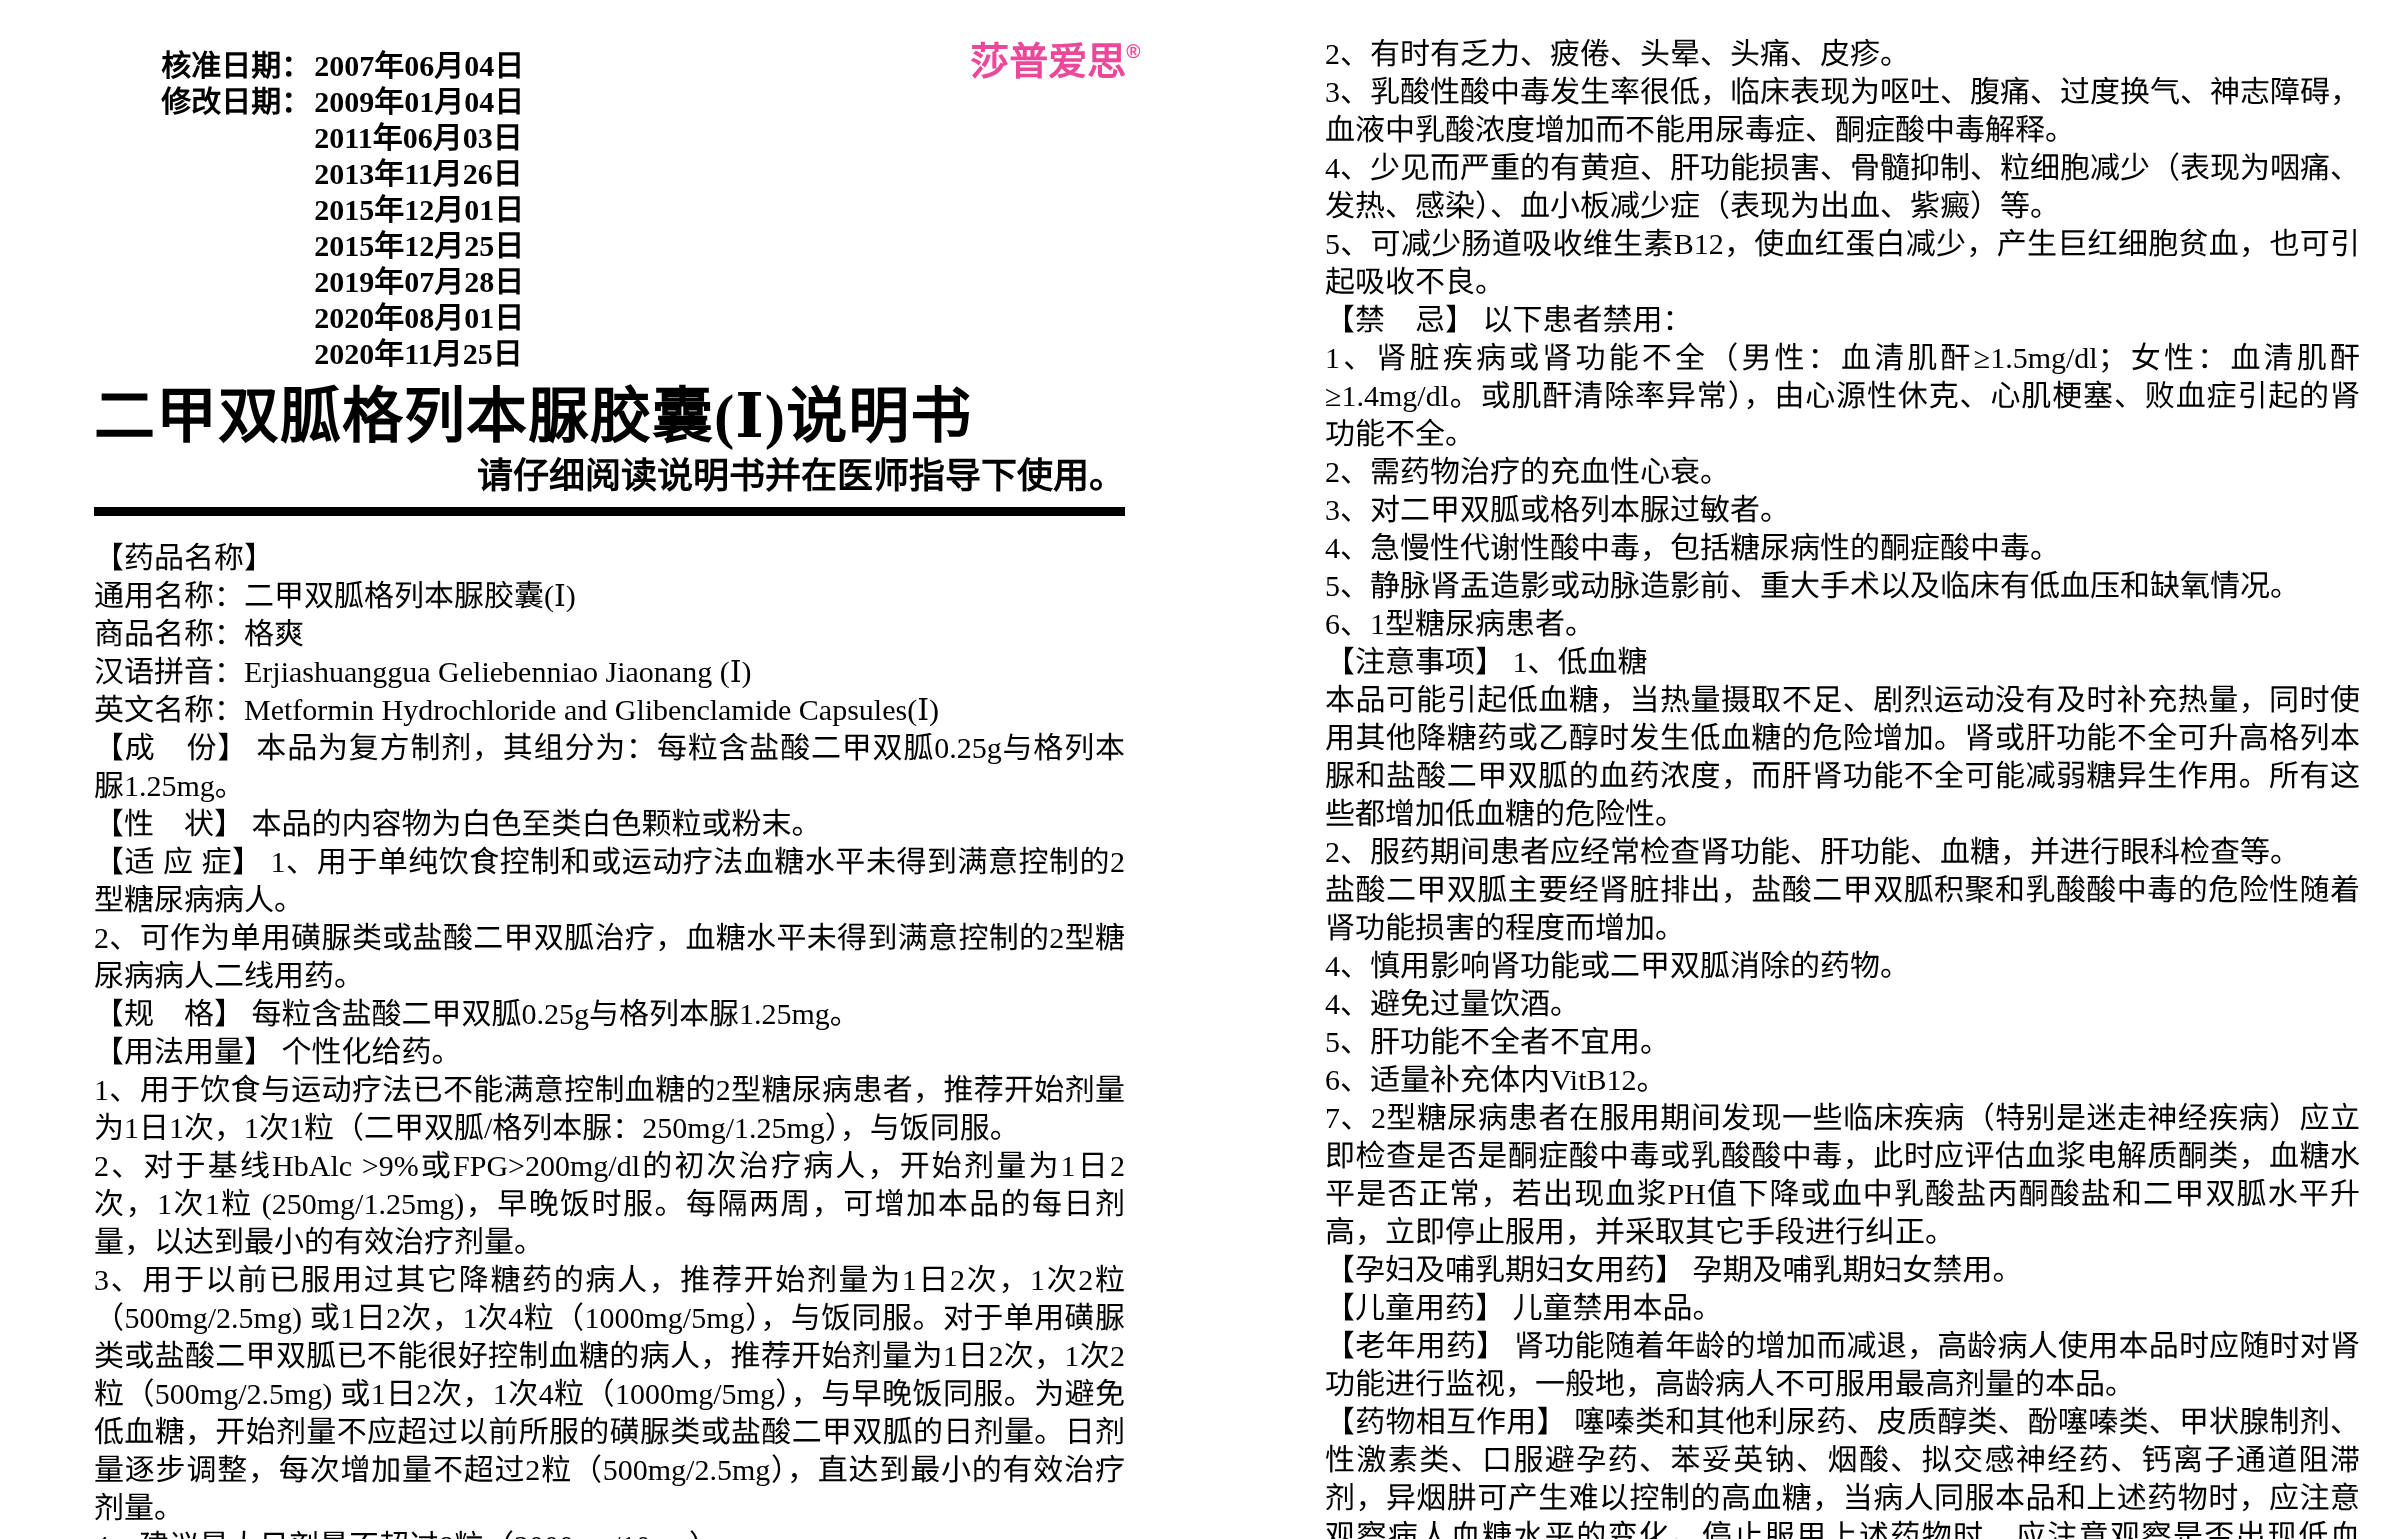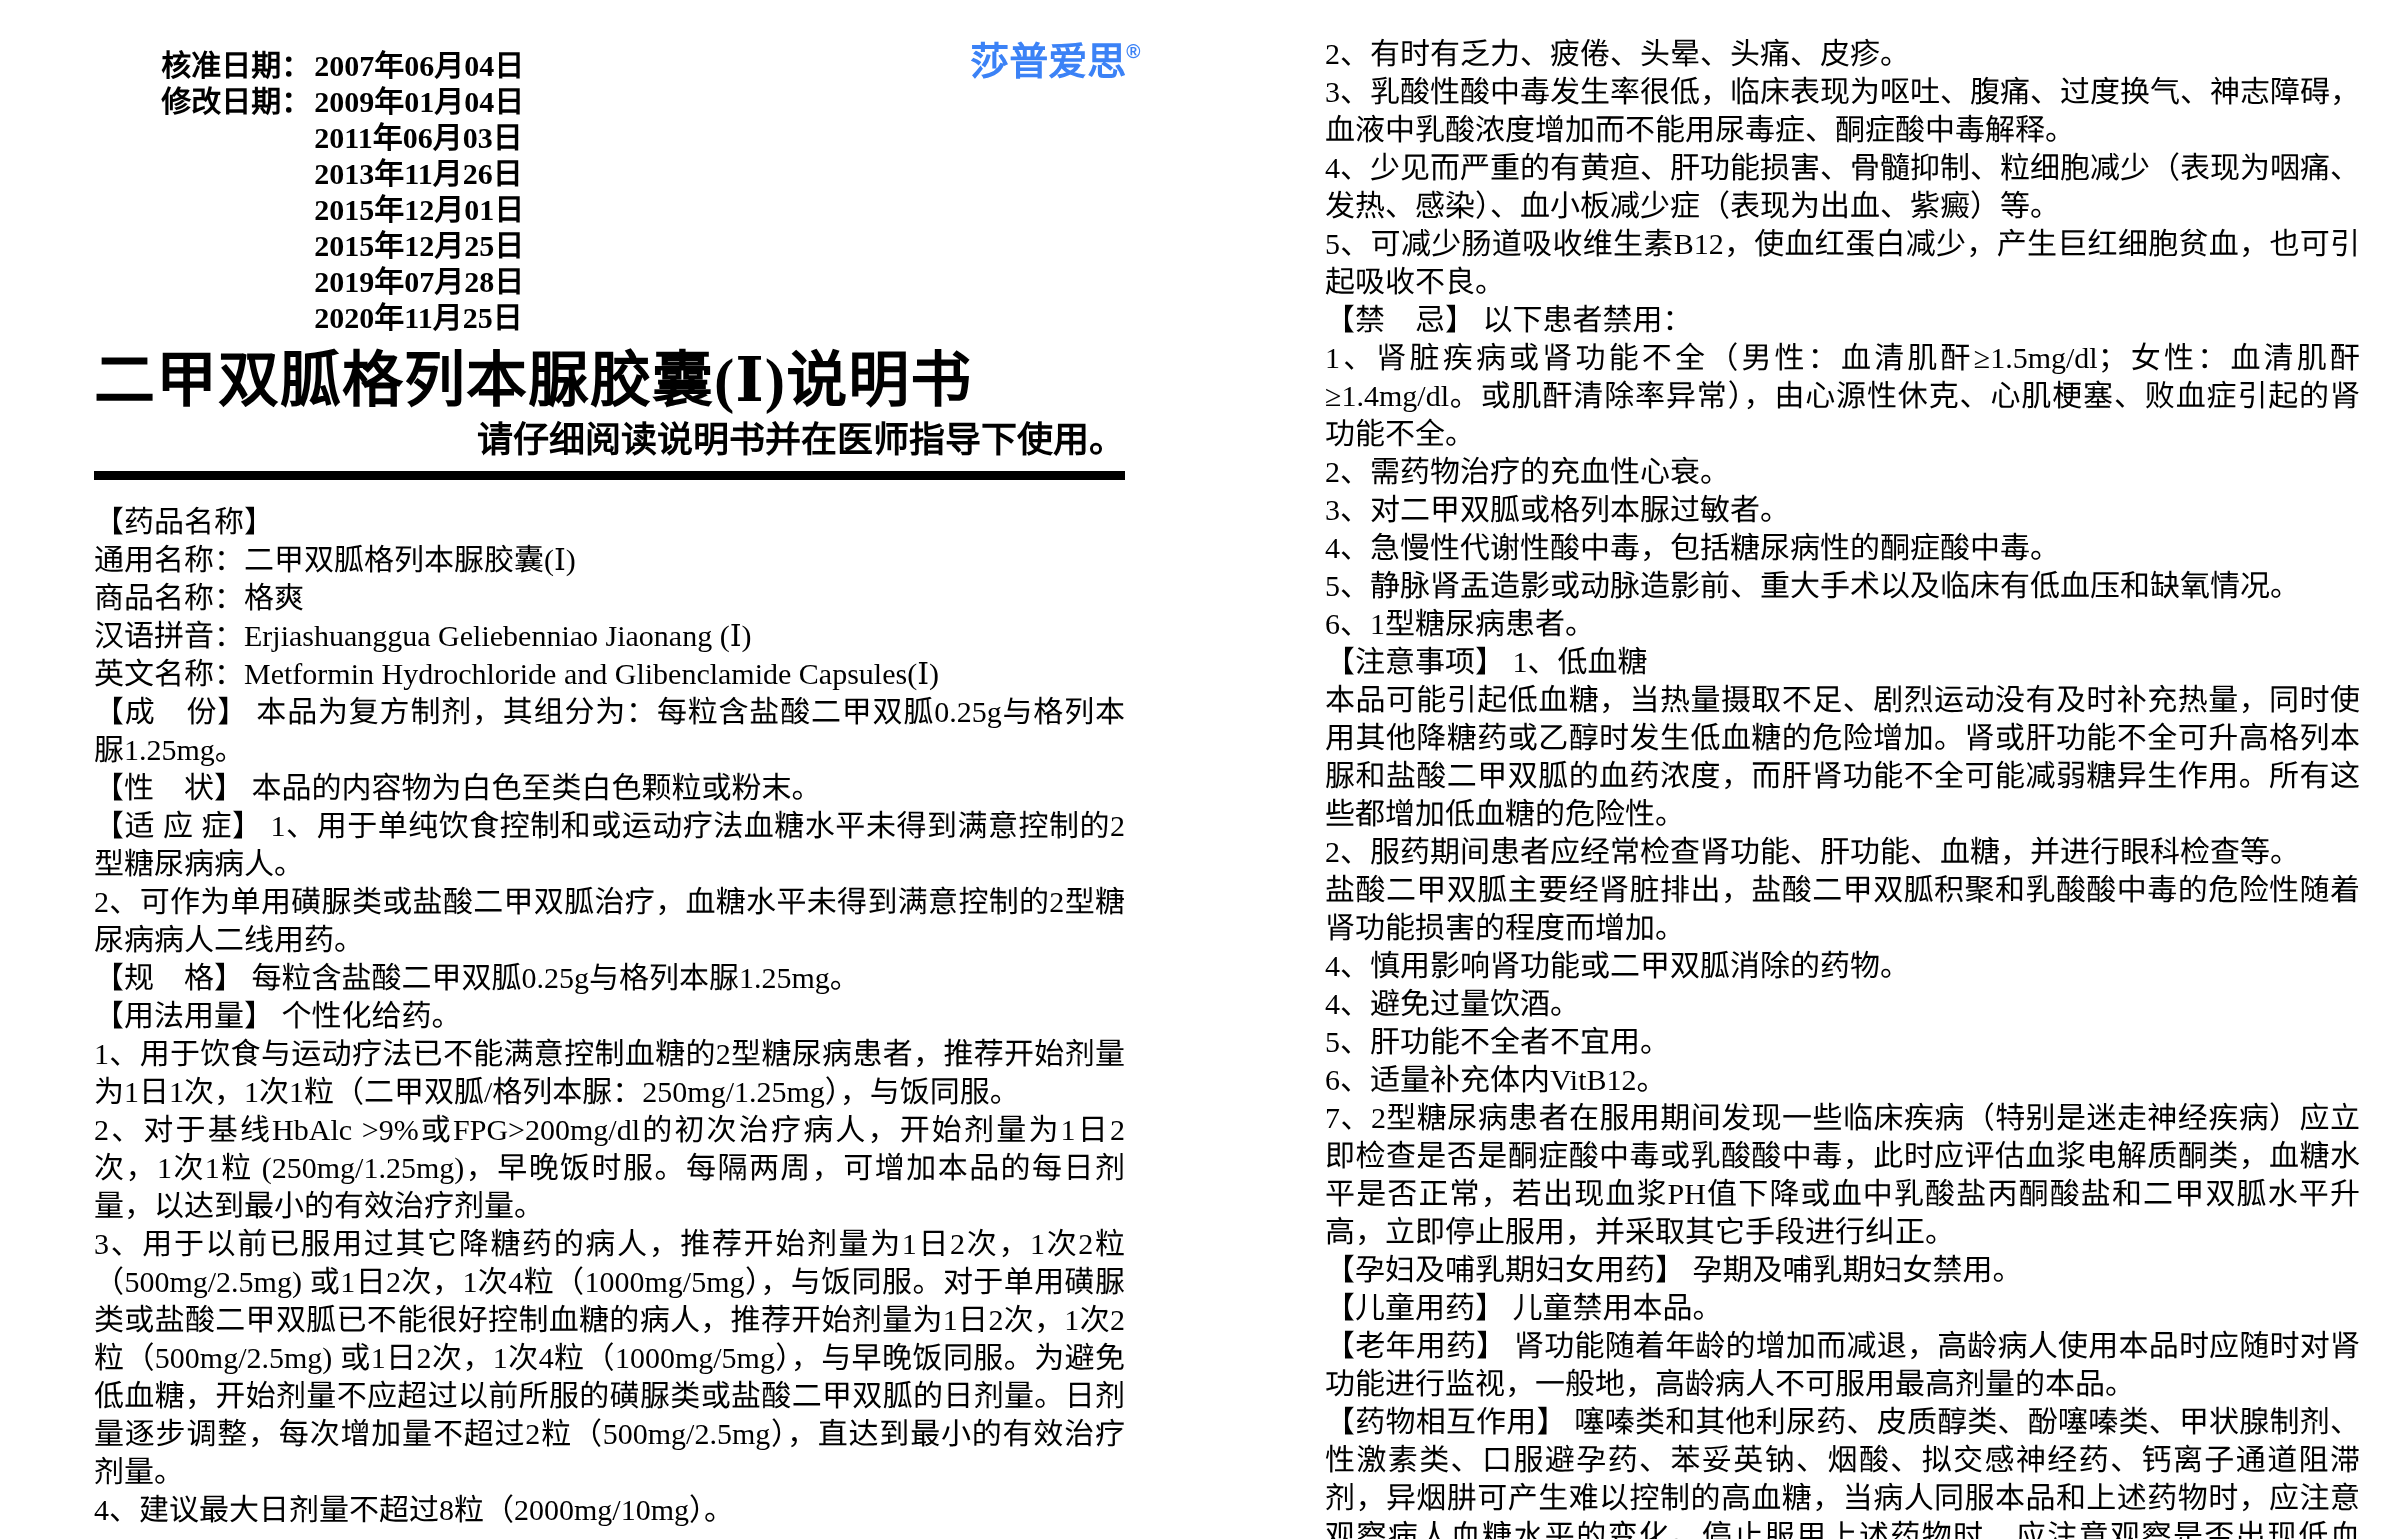--- a/index.html
+++ b/index.html
@@ -84,32 +84,33 @@
     box-sizing: border-box;
   }
 </style>
 </head>
 <body>
 
 <div class="page">
 
   <div class="col-left">
 
-    <div class="brand" style="color: #3b82f6;">
+    <div class="brand" style="color: #ec4899;">
       <span>莎普爱思</span><span class="reg">®</span>
     </div>
 
     <div class="dates">
       <div class="date-row"><span class="date-label">核准日期：</span><span>2007年06月04日</span></div>
       <div class="date-row"><span class="date-label">修改日期：</span><span>2009年01月04日</span></div>
       <div class="date-row"><span class="date-label"></span><span>2011年06月03日</span></div>
       <div class="date-row"><span class="date-label"></span><span>2013年11月26日</span></div>
       <div class="date-row"><span class="date-label"></span><span>2015年12月01日</span></div>
       <div class="date-row"><span class="date-label"></span><span>2015年12月25日</span></div>
       <div class="date-row"><span class="date-label"></span><span>2019年07月28日</span></div>
+      <div class="date-row"><span class="date-label"></span><span>2020年08月01日</span></div>
       <div class="date-row"><span class="date-label"></span><span>2020年11月25日</span></div>
     </div>
 
     <div class="doc-title">二甲双胍格列本脲胶囊(Ⅰ)说明书</div>
     <div class="doc-subtitle">请仔细阅读说明书并在医师指导下使用。</div>
     <div class="title-rule"></div>
 
     <div class="body-text">
       <p>【药品名称】</p>
       <p>通用名称：二甲双胍格列本脲胶囊(Ⅰ)</p>

